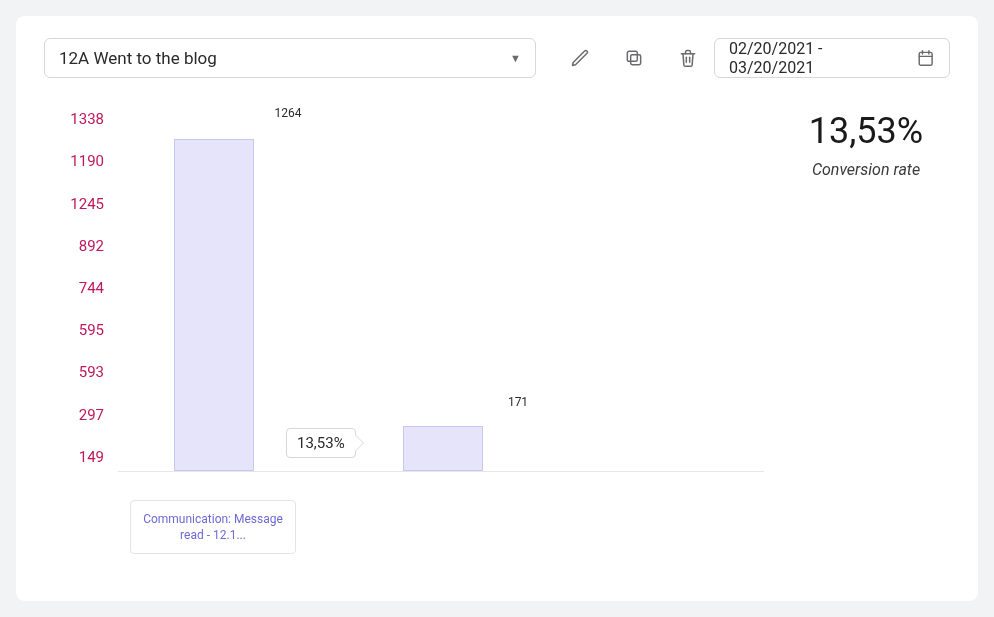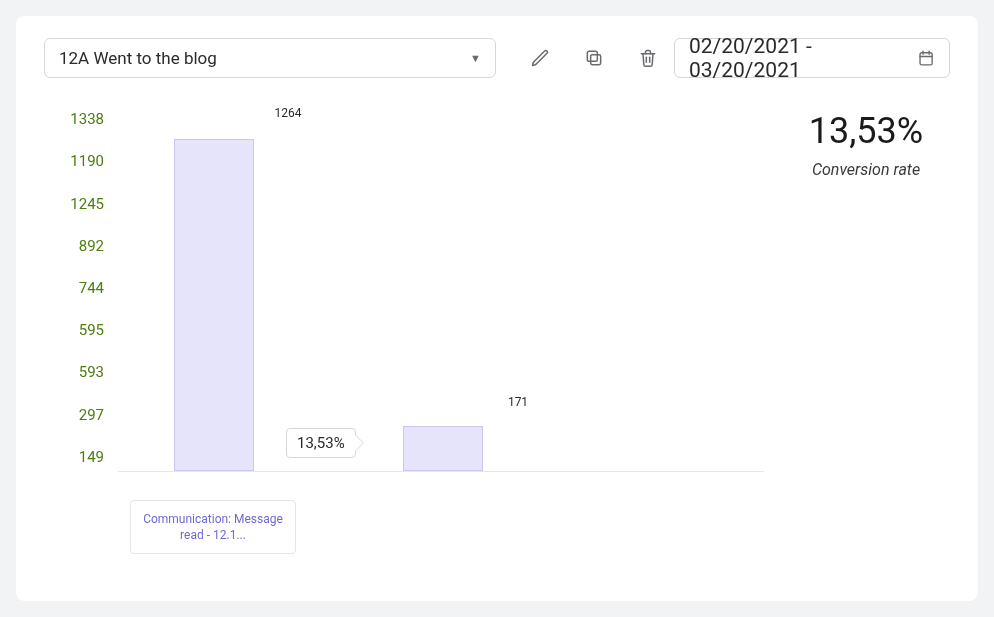--- a/index.html
+++ b/index.html
@@ -19,21 +19,21 @@
     box-shadow: 0 0 1px rgba(0,0,0,0.06);
     position:relative;
   }
   .toolbar {
     display:flex;
     align-items:center;
     gap:8px;
   }
   .select {
     flex: 0 0 auto;
-    width:452px;
+    width:492px;
     height:40px;
     border:1px solid #d7d7db;
     border-radius:6px;
     display:flex; align-items:center;
     padding:4px 14px;
     font-size:17px;
     color:#2a2a2a;
     justify-content:space-between;
     cursor:pointer;
   }
@@ -49,21 +49,21 @@
   }
   .icon-btn svg { width:20px; height:20px; stroke:#6b6b6f; }
   .icons-group { display:flex; gap:18px; margin-left:18px; }
   .date {
     margin-left:auto;
     height:40px;
     border:1px solid #d7d7db;
     border-radius:6px;
     display:flex; align-items:center;
     padding:0 14px;
-    font-size:21px;
+    font-size:16px;
     color:#2a2a2a;
     gap:10px;
     cursor:pointer;
   }
   .date svg { width:20px; height:20px; stroke:#6b6b6f; }
   .content {
     display:flex;
     margin-top:28px;
     align-items:flex-start;
   }
@@ -76,21 +76,21 @@
     position:absolute;
     left:74px; right:0; top:0; bottom:14px;
     border-bottom:1px solid #e7e7eb;
   }
   .tick {
     position:absolute;
     left:0;
     width:60px;
     text-align:right;
     font-size:15px;
-    color:#4d7c0f;
+    color:#be185d;
     transform:translateY(-50%);
   }
   .bar {
     position:absolute;
     bottom:0;
     width:80px;
     background:#e5e4fa;
     border:1px solid #c9c6ef;
   }
   .bar-label {

